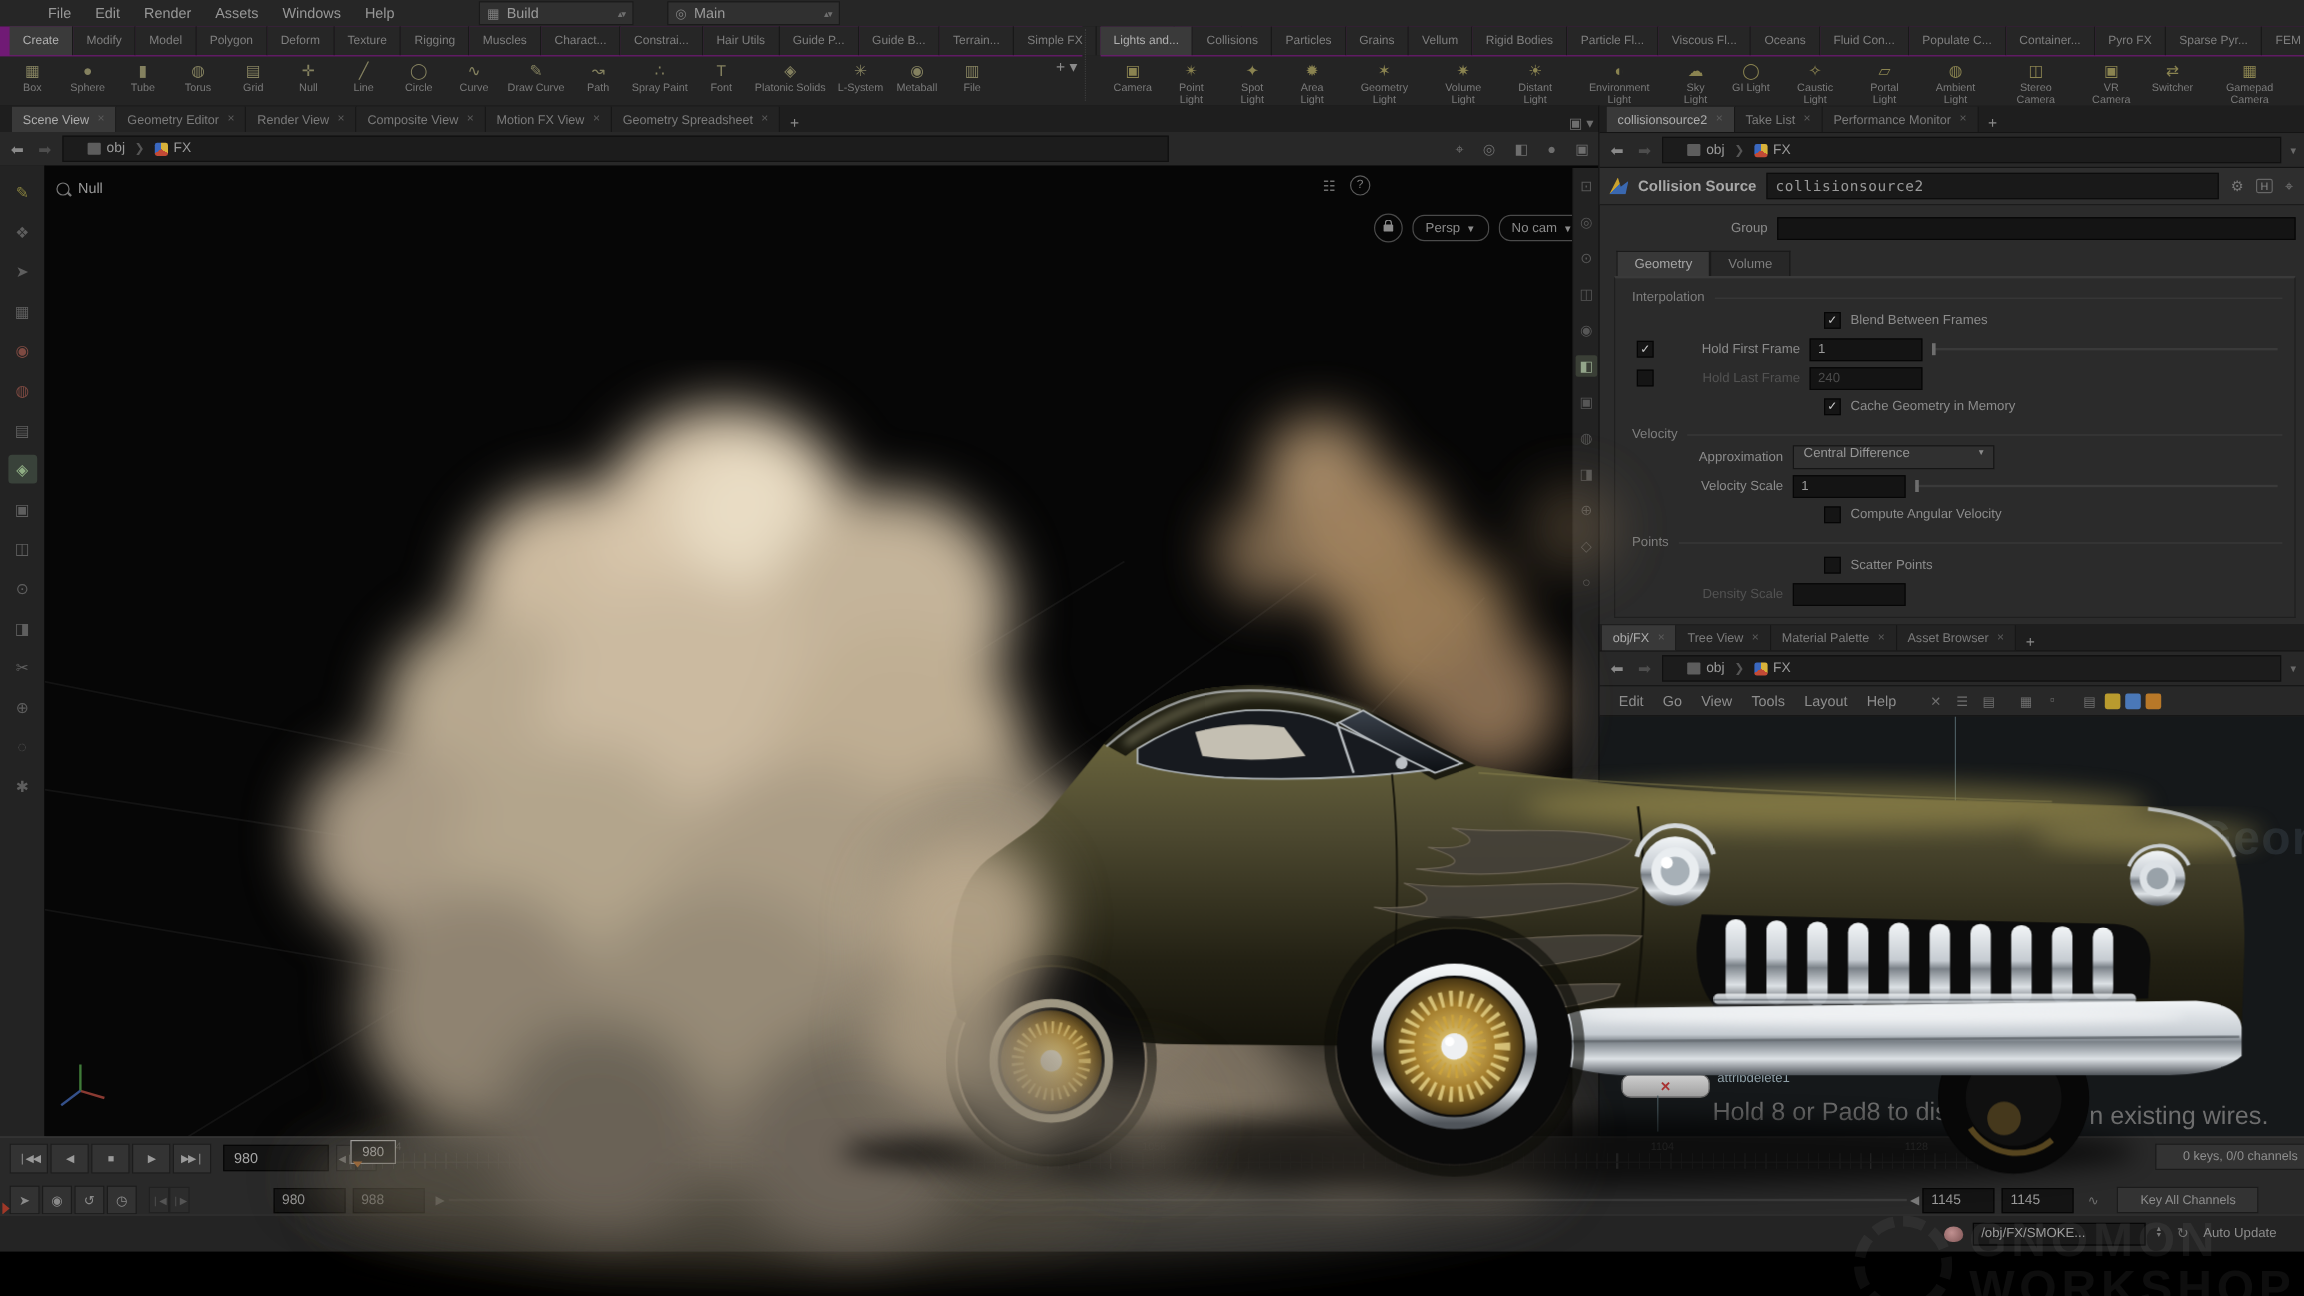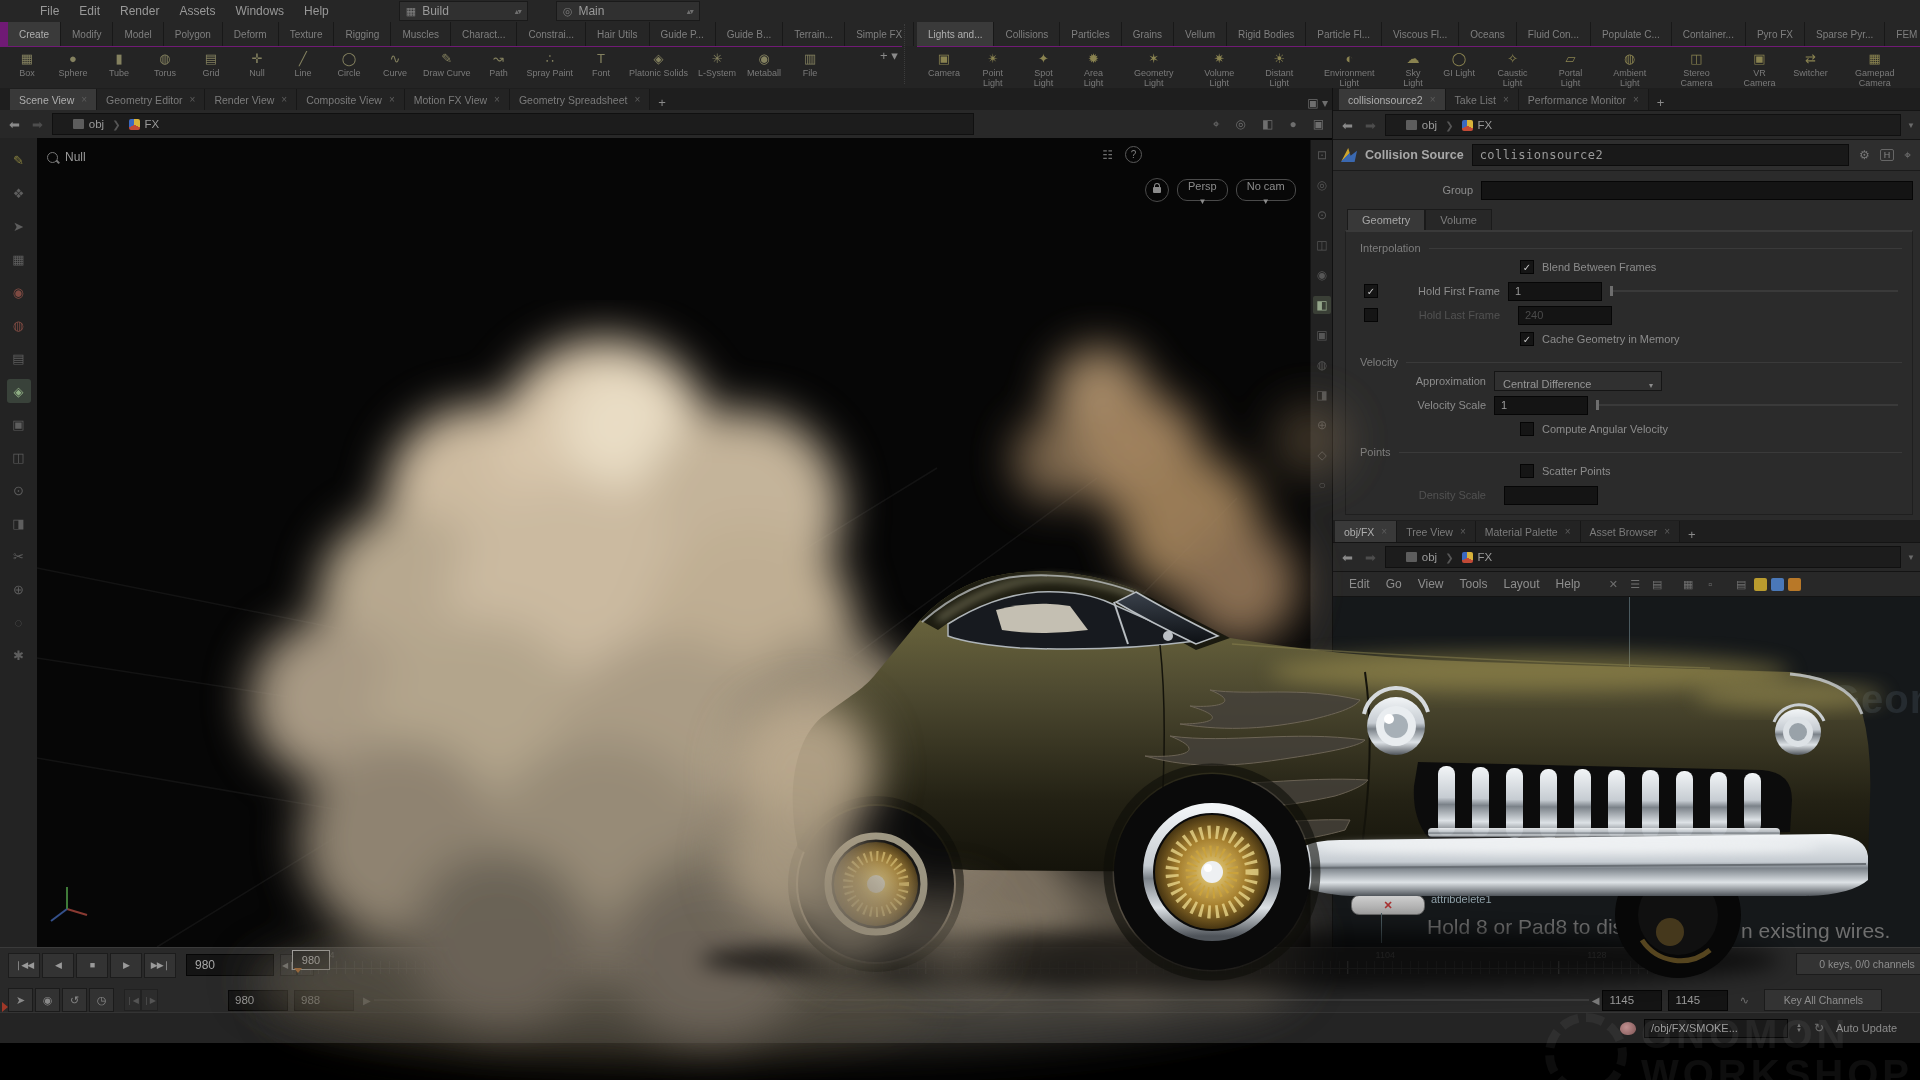--- a/index.html
+++ b/index.html
@@ -40,21 +40,21 @@
             padding:0 20px;gap:8px;flex:1;}
   .crumb{display:flex;align-items:center;gap:5px;color:#9a9a9a;font-size:11.5px;}
   .crumb-sep{color:#555;font-size:10px;}
   .objicon{width:11px;height:10px;background:#5d5d5d;border-radius:1px;}
   .fxicon{width:11px;height:11px;border-radius:2px;
           background:conic-gradient(#d8b23a 0 120deg,#c24a36 120deg 240deg,#3a68c0 240deg 360deg);}
   .mini-ic{color:#6e6e6e;font-size:12px;padding:0 4px;}
   
   #viewport{left:37px;top:138px;width:1295px;height:809px;background:#060606;overflow:hidden;}
   .vp-pill{height:20px;border:1px solid #4a4a4a;border-radius:10px;color:#8c8c8c;font-size:11px;
-           display:flex;align-items:center;gap:5px;padding:0 10px;background:rgba(10,10,10,.6);flex-direction:column;}
+           display:flex;align-items:center;gap:5px;padding:0 10px;background:rgba(10,10,10,.6);}
   .lockpill{width:22px;height:22px;border:1px solid #4a4a4a;border-radius:50%;display:flex;align-items:center;justify-content:center;}
   .lockbody{width:8px;height:6px;background:#8a8a8a;border-radius:1px;position:relative;}
   .lockbody::before{content:"";position:absolute;left:1px;top:-4px;width:4px;height:4px;
                     border:1.5px solid #8a8a8a;border-bottom:none;border-radius:3px 3px 0 0;}
   .caret{font-size:8px;color:#8c8c8c;}
   .qcircle{width:15px;height:15px;border:1px solid #5a5a5a;border-radius:50%;color:#7e7e7e;font-size:10px;
            display:flex;align-items:center;justify-content:center;}
   .loupe{width:9px;height:9px;border:1.5px solid #777;border-radius:50%;position:relative;}
   .loupe::after{content:"";position:absolute;left:8px;top:8px;width:4px;height:1.5px;background:#777;transform:rotate(45deg);}
   
@@ -76,35 +76,35 @@
   .hdr-title{color:#a8a8a8;font-size:12.5px;font-weight:bold;}
   .hdr-name{flex:1;height:20px;background:#191919;border:1px solid #0c0c0c;color:#9a9a9a;
             font-family:"DejaVu Sans Mono",monospace;font-size:12px;display:flex;align-items:center;padding:0 7px;letter-spacing:.5px;}
   .hdr-ic{color:#777;font-size:12px;padding:0 2px;}
   .hbox{border:1px solid #666;color:#888;font-size:9px;padding:0px 3px;border-radius:2px;}
   .prow{display:flex;align-items:center;height:22px;margin:2px 8px 2px 0;gap:8px;}
   .plabel{width:140px;text-align:right;color:#8c8c8c;font-size:11px;flex:none;}
   .plabel.dim{color:#525252;}
   .pfield{height:17px;background:#141414;border:1px solid #060606;color:#9c9c9c;font-size:11px;
           display:flex;align-items:center;padding:0 6px;}
-  .pfield.dim{color:#4a4a4a;margin-left:10px;}
+  .pfield.dim{color:#4a4a4a;}
   .cb{width:12px;height:12px;background:#151515;border:1px solid #050505;flex:none;display:flex;
       align-items:center;justify-content:center;color:#c6c6c6;font-size:10px;}
   .cb.checked::after{content:"✓";}
   .cb-label{color:#8c8c8c;font-size:11px;}
   .hslider{flex:1;height:2px;background:#3a3a3a;position:relative;margin-right:6px;}
   .hslider::before{content:"";position:absolute;left:0;top:-4px;width:3px;height:10px;background:#6e6e6e;}
   .sect{display:flex;align-items:center;gap:8px;margin:6px 10px 2px 14px;}
   .sect-title{color:#7e7e7e;font-size:11px;}
   .sect-line{flex:1;height:1px;background:#3a3a3a;}
   .ftab{height:20px;padding:0 14px;background:#272727;color:#7e7e7e;font-size:11px;display:flex;
         align-items:center;border:1px solid #1a1a1a;border-bottom:none;}
   .ftab.active{background:#383838;color:#a6a6a6;}
   .dropdown{height:18px;background:#303030;border:1px solid #151515;color:#969696;font-size:11px;
-            display:flex;align-items:flex-end;gap:10px;padding:0 8px;}
+            display:flex;align-items:flex-start;gap:10px;padding:0 8px;}
   
   #network{left:1332px;top:520px;width:588px;height:427px;background:#15181a;border-left:1px solid #101010;}
   .netmenu{height:24px;background:#282828;display:flex;align-items:center;padding:0 8px;gap:2px;border-bottom:1px solid #131313;}
   .netmenu-item{color:#8e8e8e;font-size:12px;padding:0 8px;}
   .nm-ic{width:18px;height:16px;display:flex;align-items:center;justify-content:center;color:#6f6f6f;font-size:11px;margin:0 1px;}
   .nm-ic.ic-note{background:#b99b2e;border-radius:2px;width:13px;height:13px;}
   .nm-ic.ic-img{background:#4a78b8;border-radius:2px;width:13px;height:13px;}
   .nm-ic.ic-folder{background:#b87828;border-radius:2px;width:13px;height:13px;}
   .ghost{position:absolute;font-weight:bold;color:#333b42;opacity:.55;font-size:34px;letter-spacing:1px;}
   .hnode{position:absolute;height:18px;border-radius:8px;background:linear-gradient(#cfcfcf,#9f9f9f);

